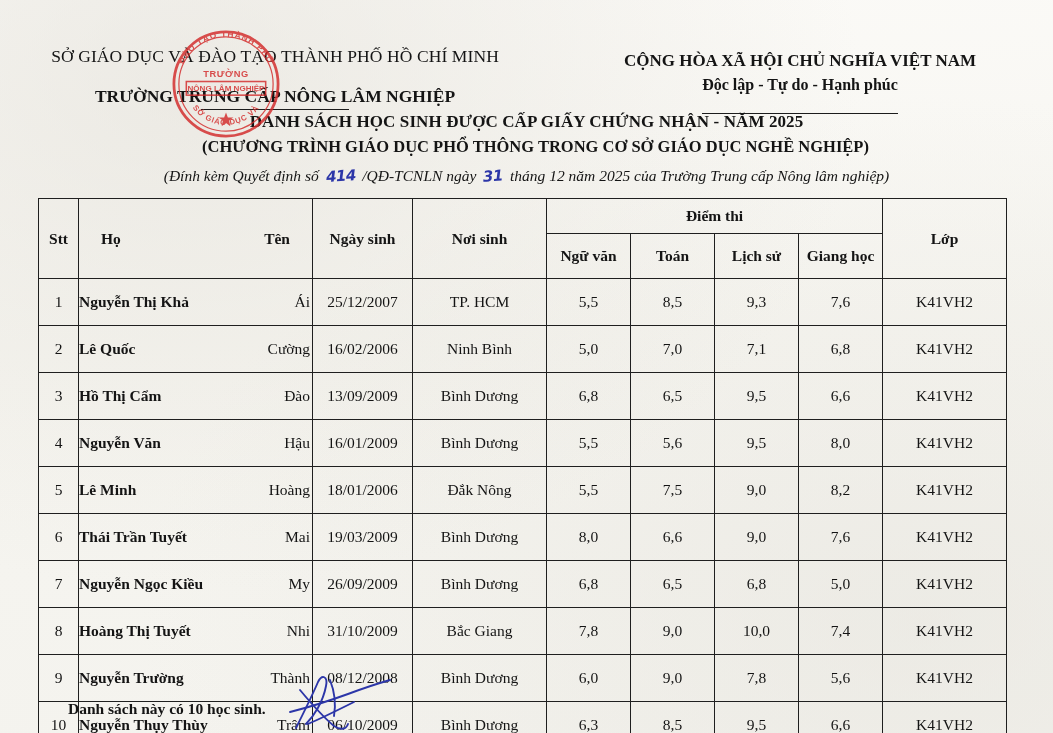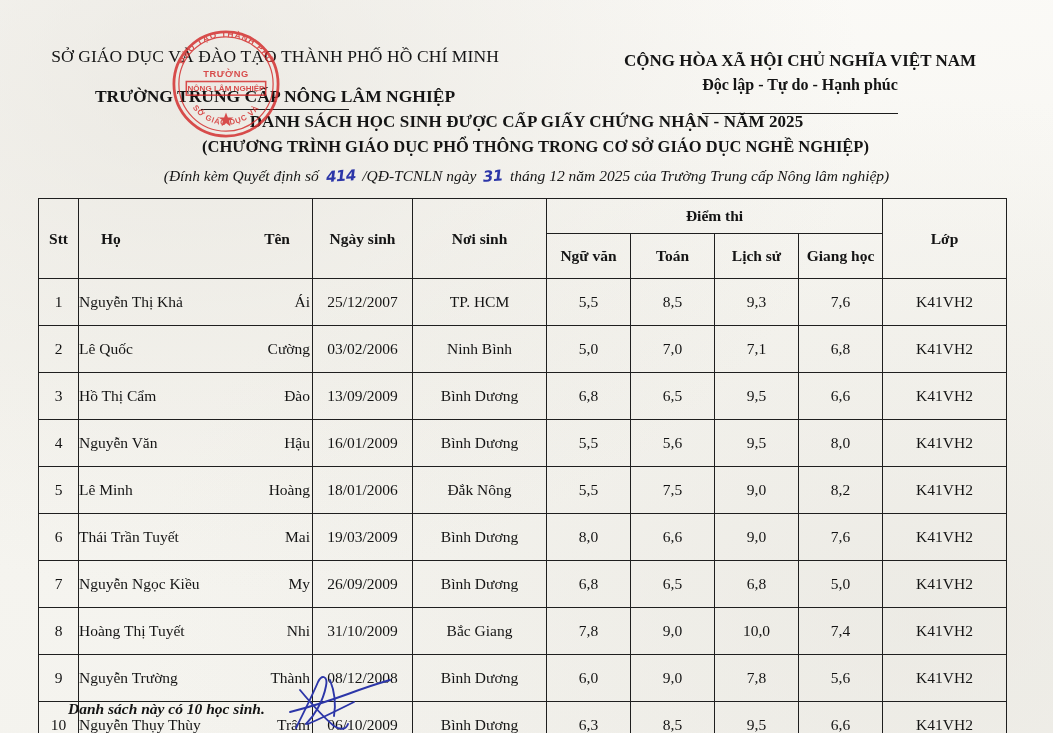--- a/index.html
+++ b/index.html
@@ -161,41 +161,40 @@
     text-align: left;
     padding: 0 10px;
     position: relative;
   }
   .nm-row {
     display: flex;
     justify-content: space-between;
     align-items: baseline;
     width: 100%;
   }
-  .nm-ho { text-align: right; }
+  .nm-ho { text-align: right; font-weight: bold; }
   .nm-ten { text-align: right; padding-right: 2px; }
   td.c-dob { text-align: center; padding-left: 4px; margin-top: 30px; }
   td.c-pob { text-align: center; }
   td.c-score { text-align: center; }
   td.c-class { text-align: center; }
 
   .hd-ho-ten {
     display: flex;
     justify-content: space-between;
     align-items: center;
     padding: 0 22px;
   }
 
   
   .footer-note {
     position: absolute;
     left: 68px; top: 700px;
     font-size: 15.5px;
     font-weight: bold;
-    font-style: italic;
   }
   .signature {
     position: absolute;
     left: 278px; top: 672px;
     width: 130px; height: 62px;
     z-index: 5;
     pointer-events: none;
   }
 </style>
 </head>
@@ -298,21 +297,21 @@
             <td class="c-class">K41VH2</td>
           </tr>
           <tr>
             <td class="c-stt">2</td>
             <td class="c-name">
               <div class="nm-row">
                 <span class="nm-ho">Lê Quốc</span>
                 <span class="nm-ten">Cường</span>
               </div>
             </td>
-            <td class="c-dob">03/02/2006</td>
+            <td class="c-dob">16/02/2006</td>
             <td class="c-pob">Ninh Bình</td>
             <td class="c-score">5,0</td>
             <td class="c-score">7,0</td>
             <td class="c-score">7,1</td>
             <td class="c-score">6,8</td>
             <td class="c-class">K41VH2</td>
           </tr>
           <tr>
             <td class="c-stt">3</td>
             <td class="c-name">

